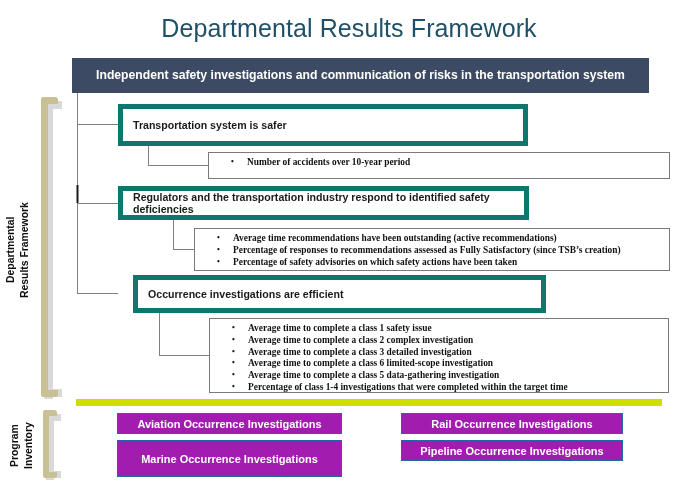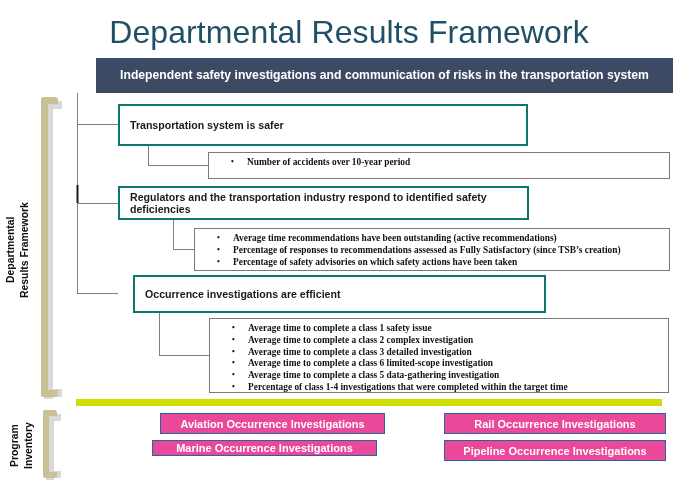--- a/index.html
+++ b/index.html
@@ -20,31 +20,31 @@
     overflow: hidden;
   }
 
   
   #page-title {
     position: absolute;
     left: 0;
     top: 14px;
     width: 698px;
     text-align: center;
-    font-size: 32px;
+    font-size: 25px;
     font-weight: 400;
     color: #1f5068;
     letter-spacing: 0.1px;
     font-family: "Liberation Sans", sans-serif;
   }
 
   
   #strategic-outcome-banner {
     position: absolute;
-    left: 96px;
+    left: 72px;
     top: 58px;
     width: 577px;
     height: 35px;
     background: #3d4a63;
     color: #ffffff;
     font-size: 12.2px;
     font-weight: bold;
     display: flex;
     align-items: center;
     justify-content: center;
@@ -60,21 +60,21 @@
     left: 0;
     top: 0;
     width: 698px;
     height: 497px;
     pointer-events: none;
   }
 
   
   .result-box {
     position: absolute;
-    border: 2px solid #0f766e;
+    border: 5px solid #0f766e;
     background: #ffffff;
     box-sizing: border-box;
     display: flex;
     align-items: center;
     padding-left: 10px;
     font-size: 10.6px;
     font-weight: bold;
     color: #1a1a1a;
     font-family: "Liberation Sans", sans-serif;
   }
@@ -124,35 +124,34 @@
     left: 76px;
     top: 399px;
     width: 586px;
     height: 7px;
     background: #cede00;
   }
 
   
   .program-box {
     position: absolute;
-    background: #ec4899;
+    background: #a21caf;
     border: 1px solid #2167a4;
     box-sizing: border-box;
     color: #ffffff;
     font-size: 11px;
     font-weight: bold;
     display: flex;
     align-items: center;
     justify-content: center;
     text-align: center;
     font-family: "Liberation Sans", sans-serif;
-    margin-left: 43px;
   }
   #program-box-aviation { left: 117px; top: 413px; width: 225px; height: 21px; }
-  #program-box-marine   { left: 109px; top: 440px; width: 225px; height: 16px; }
+  #program-box-marine   { left: 117px; top: 440px; width: 225px; height: 37px; }
   #program-box-rail     { left: 401px; top: 413px; width: 222px; height: 21px; }
   #program-box-pipeline { left: 401px; top: 440px; width: 222px; height: 21px; }
 
   
   .brace {
     position: absolute;
   }
   .brace .bar {
     position: absolute;
     background: #c9c095;

